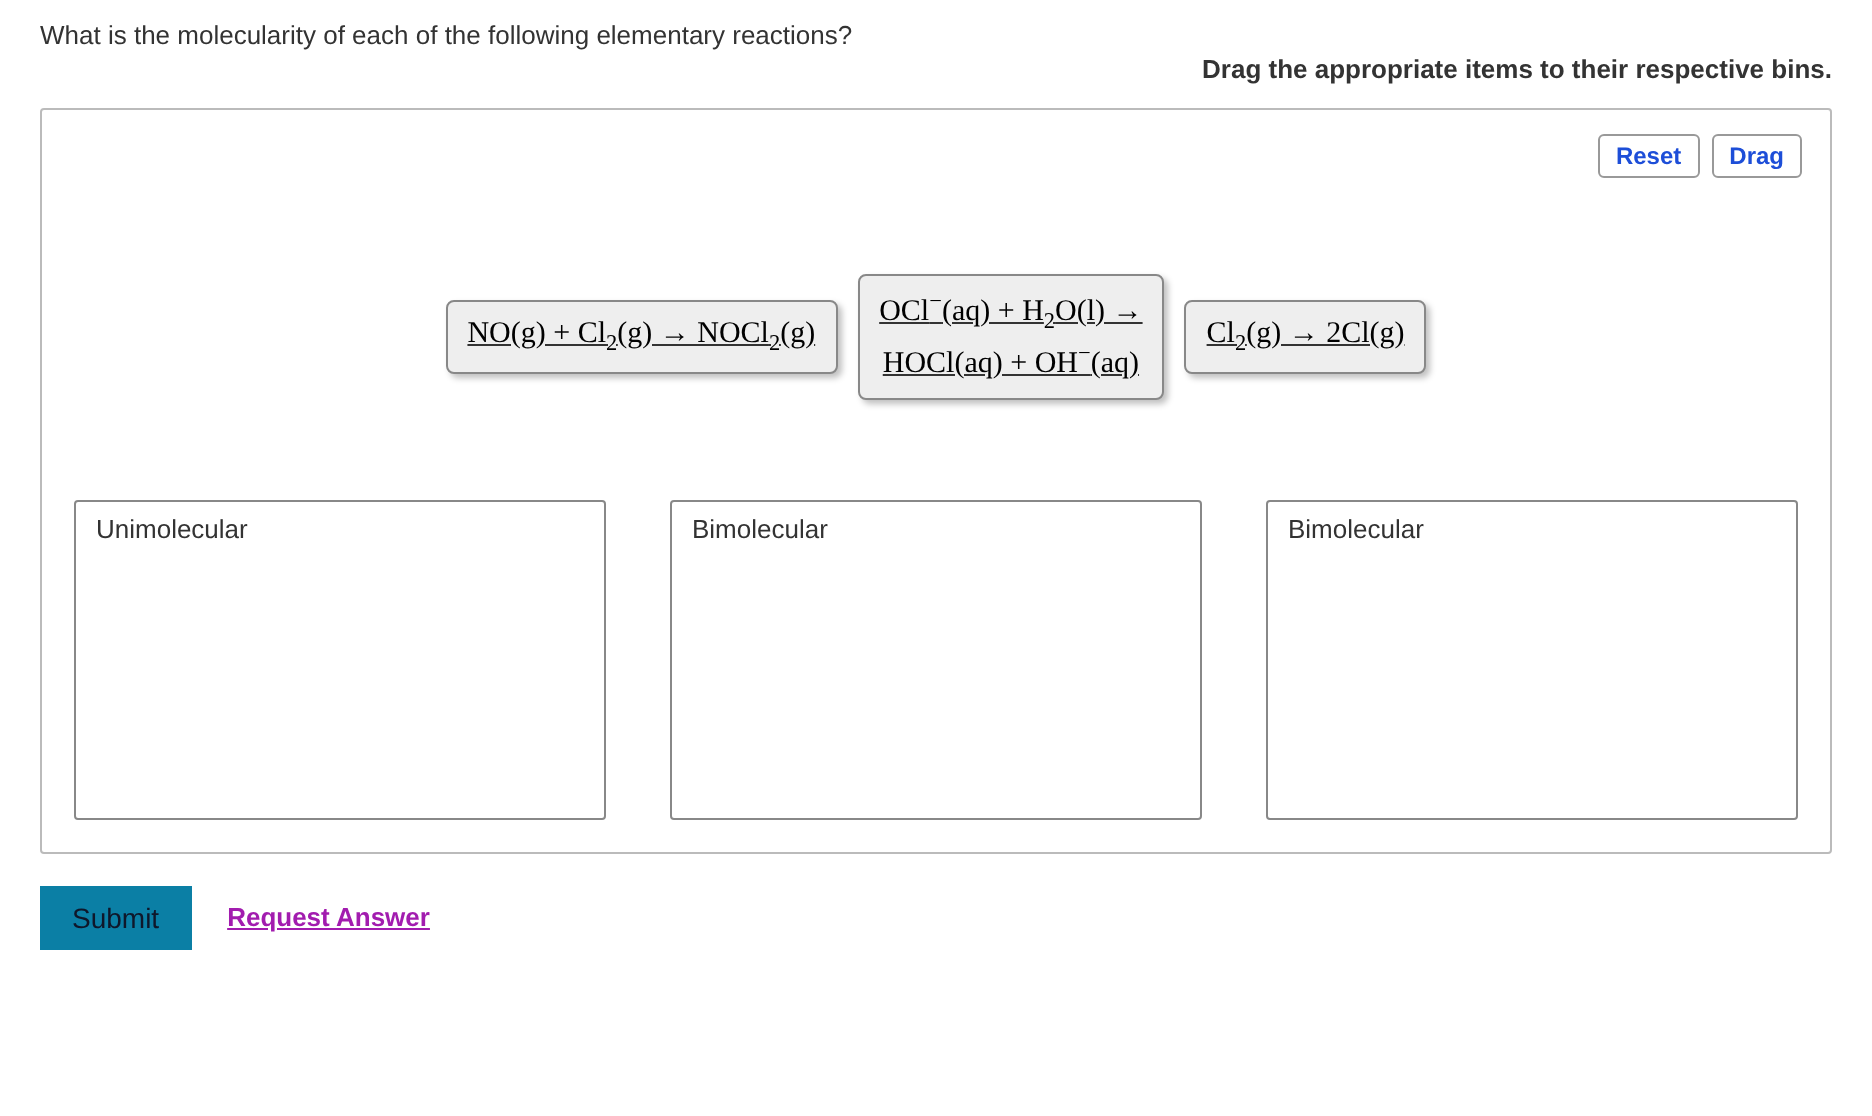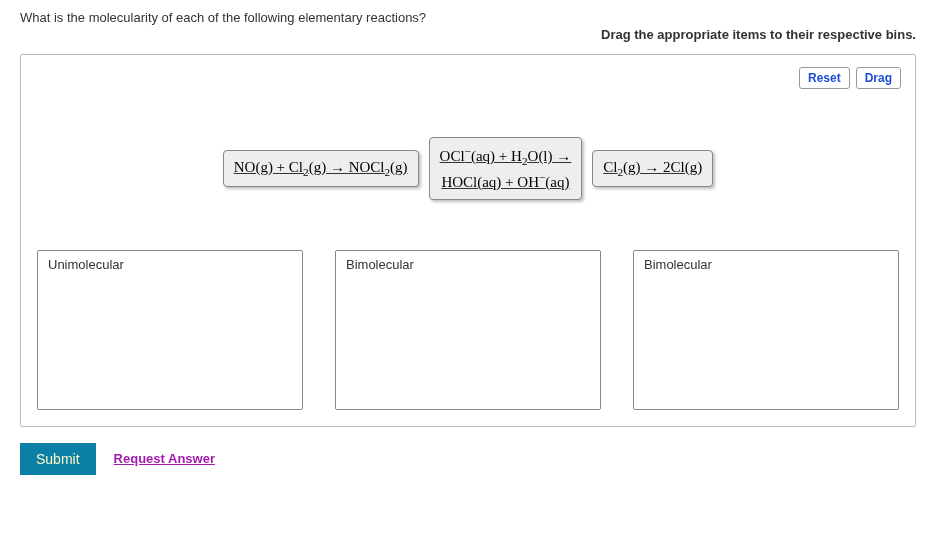--- a/index.html
+++ b/index.html
@@ -84,21 +84,21 @@
       background: #fff;
     }
     .below-bar {
       display: flex;
       align-items: center;
       gap: 18px;
       margin-top: 16px;
     }
     .submit-btn {
       background: #0b7fa5;
-      color: #fef9c3;
+      color: #0f172a;
       border: none;
       padding: 8px 16px;
       font-size: 14px;
       cursor: pointer;
     }
     .request-link {
       color: #a21caf;
       font-weight: bold;
       text-decoration: underline;
       font-size: 13px;

